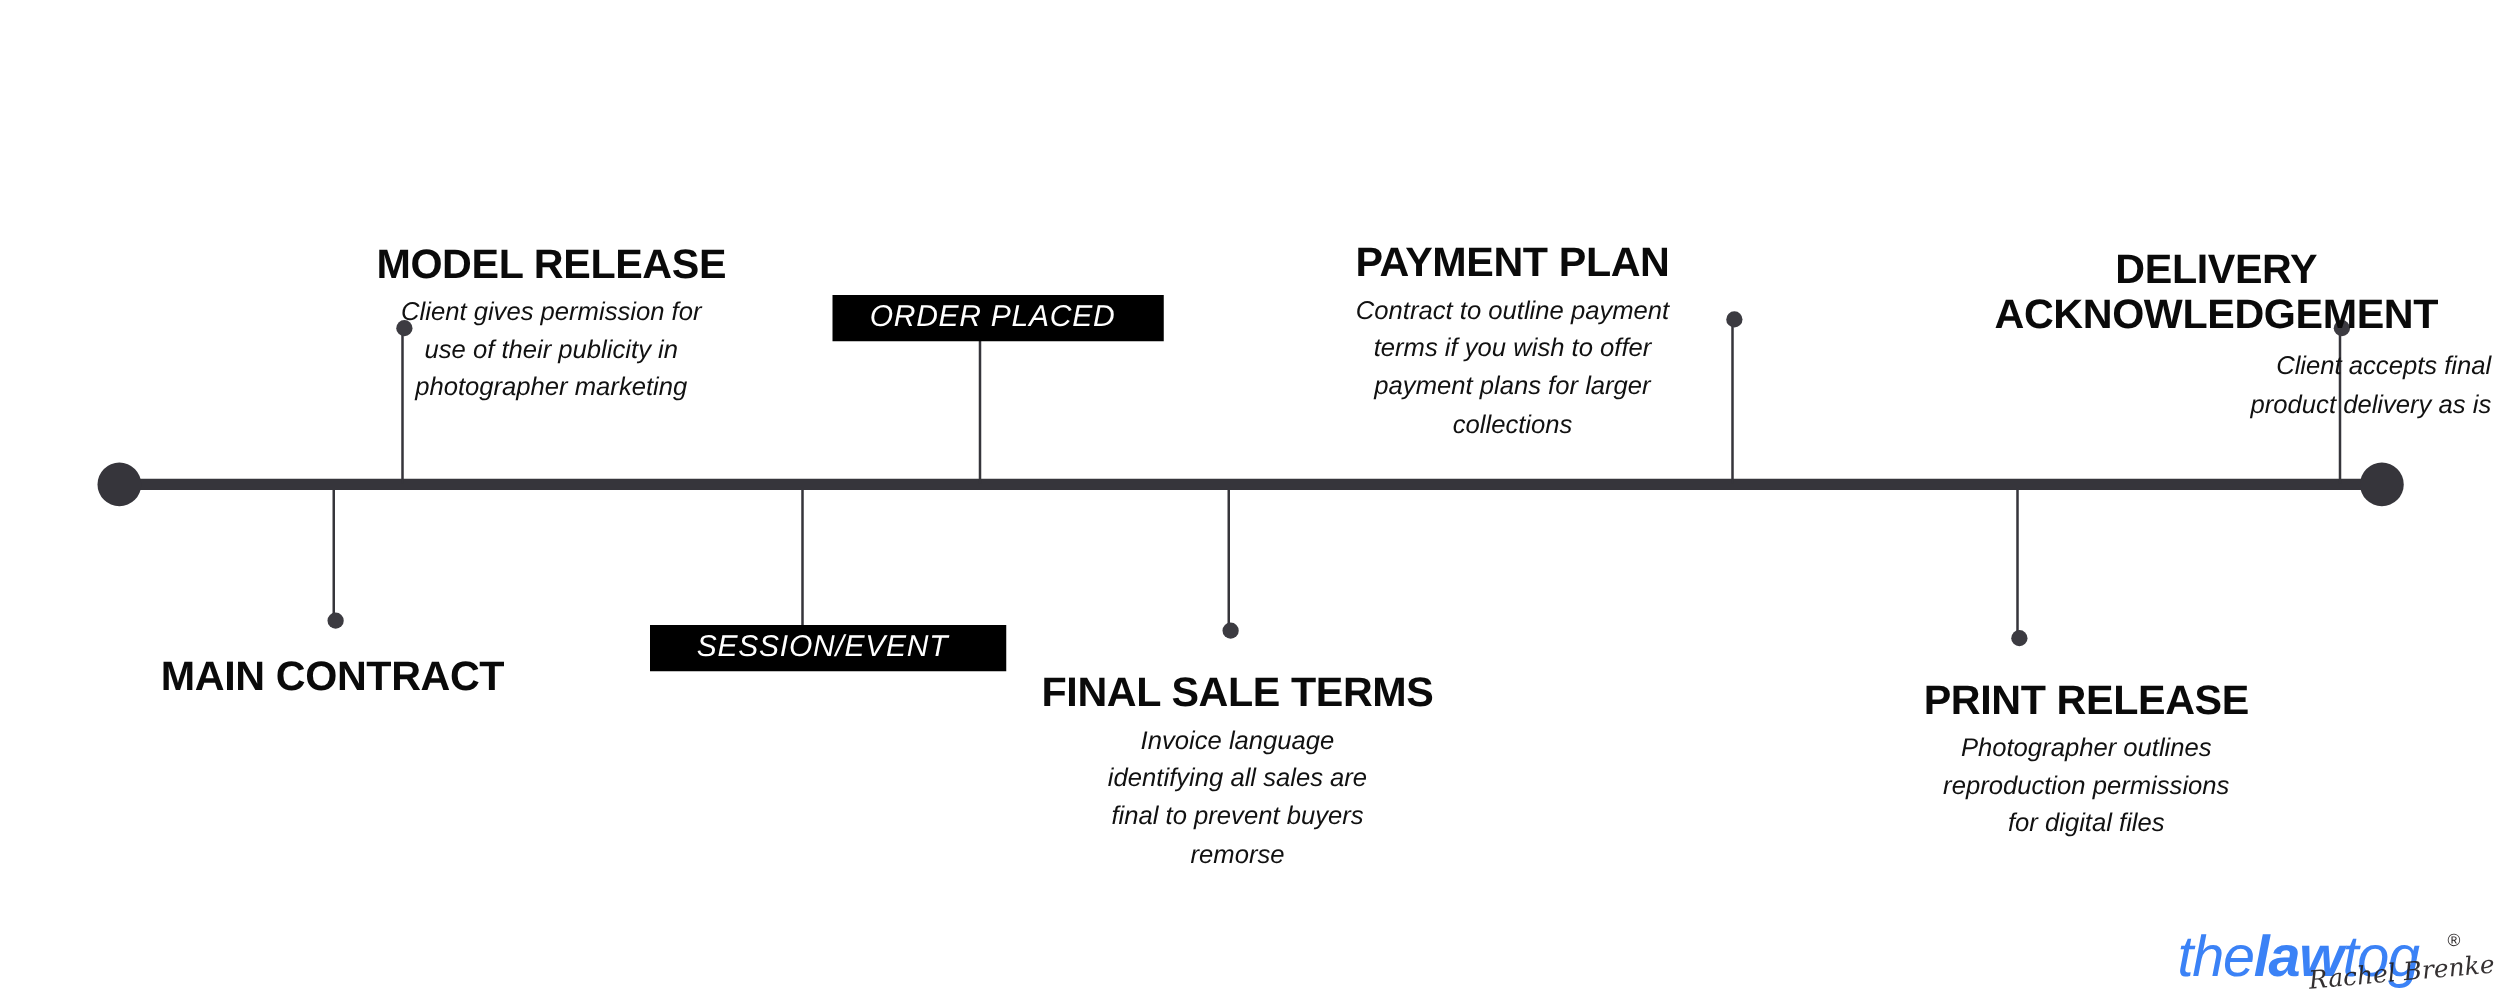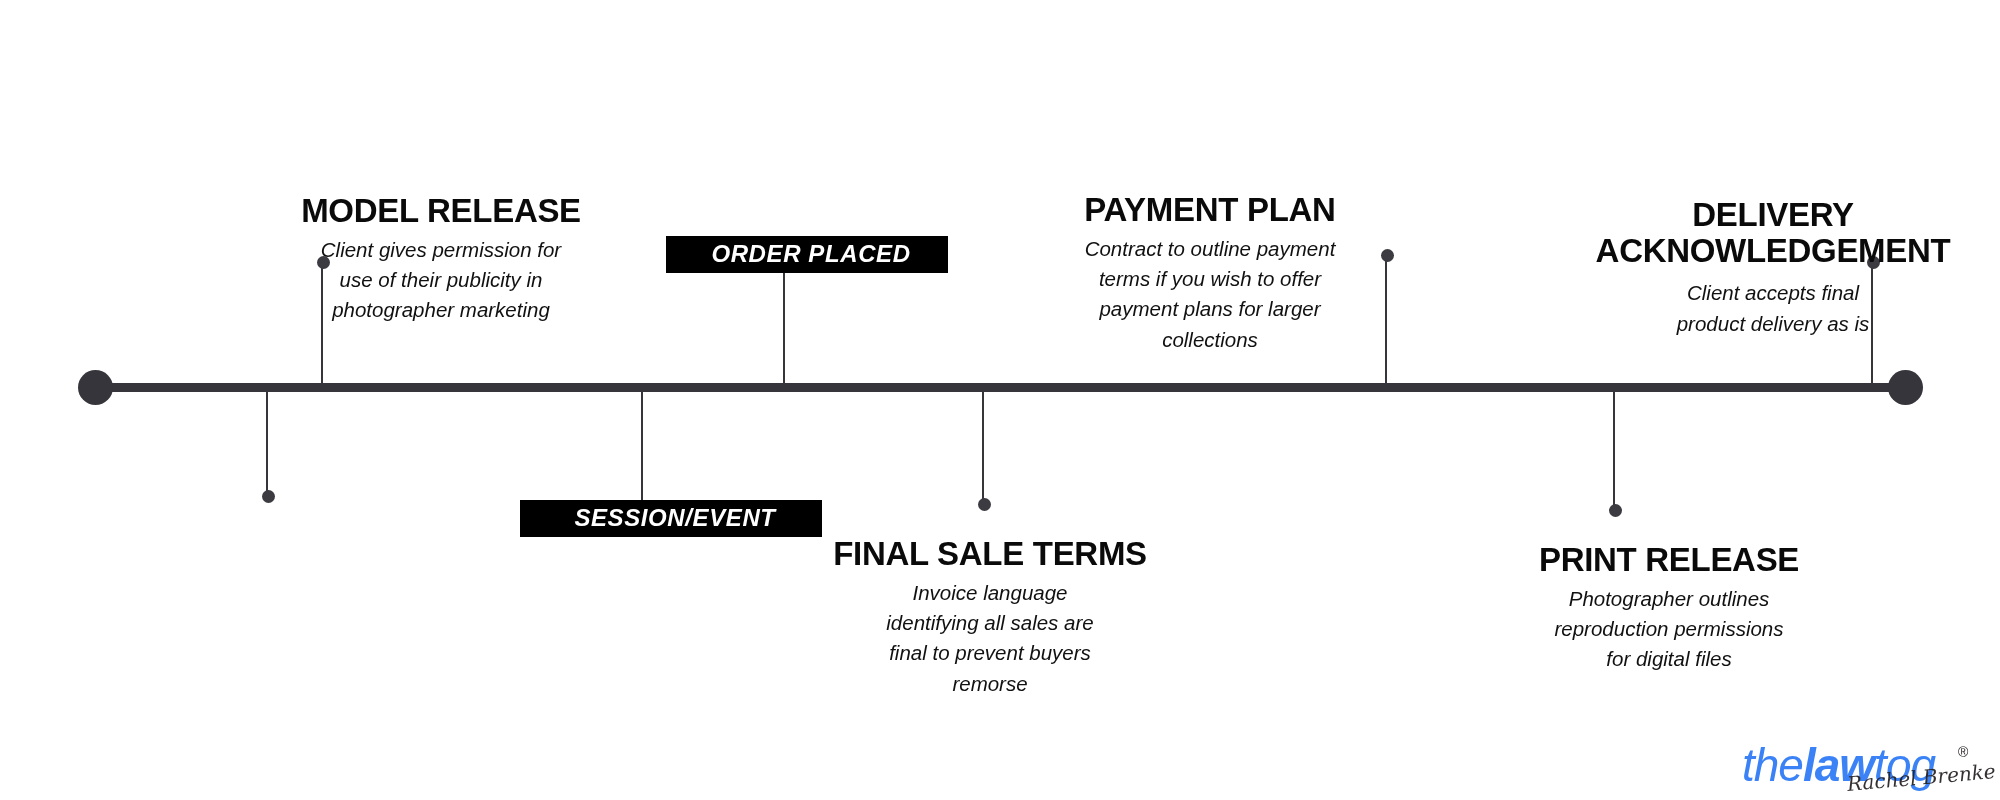--- a/index.html
+++ b/index.html
@@ -50,25 +50,25 @@
     white-space:pre-line;
   }
   .align-center .node-title, .align-center .node-desc{ text-align:center; }
   .align-right  .node-title, .align-right  .node-desc{ text-align:center; }
 
   
   .tag-box{
     position:absolute;
     background:#000000;
     color:#ffffff;
-    font-weight:bold;
+    font-weight:normal;
     font-style:italic;
     font-size:24px;
     letter-spacing:0.6px;
-    padding:6px 14px 7px 22px;
+    padding:6px 14px 7px 5px;
     text-align:center;
     line-height:1;
     white-space:nowrap;
   }
 
   
   .logo{
     position:absolute; left:1742px; top:742px;
     width:250px; height:58px;
   }
@@ -146,25 +146,26 @@
     <div class="node-title">PAYMENT PLAN</div>
     <div class="node-desc">Contract to outline payment
 terms if you wish to offer
 payment plans for larger
 collections</div>
   </div>
 
   <div class="node align-center" style="left:1553px; top:170px; width:440px;margin-top:27px;">
     <div class="node-title">DELIVERY
 ACKNOWLEDGEMENT</div>
-    <div class="node-desc" style="margin-top:10px;">Client accepts final
+    <div class="node-desc" style="margin-top:10px;text-align:right;">Client accepts final
 product delivery as is</div>
   </div>
 
   <div class="node align-center" style="left:106px; top:523px; width:320px;">
+    <div class="node-title">MAIN CONTRACT</div>
   </div>
 
   <div class="tag-box" style="left:508px; top:500px; width:266px;margin-left:12px;">
     <span>SESSION/EVENT</span>
   </div>
 
   <div class="node align-right" style="left:790px; top:536px; width:400px;">
     <div class="node-title">FINAL SALE TERMS</div>
     <div class="node-desc">Invoice language
 identifying all sales are

